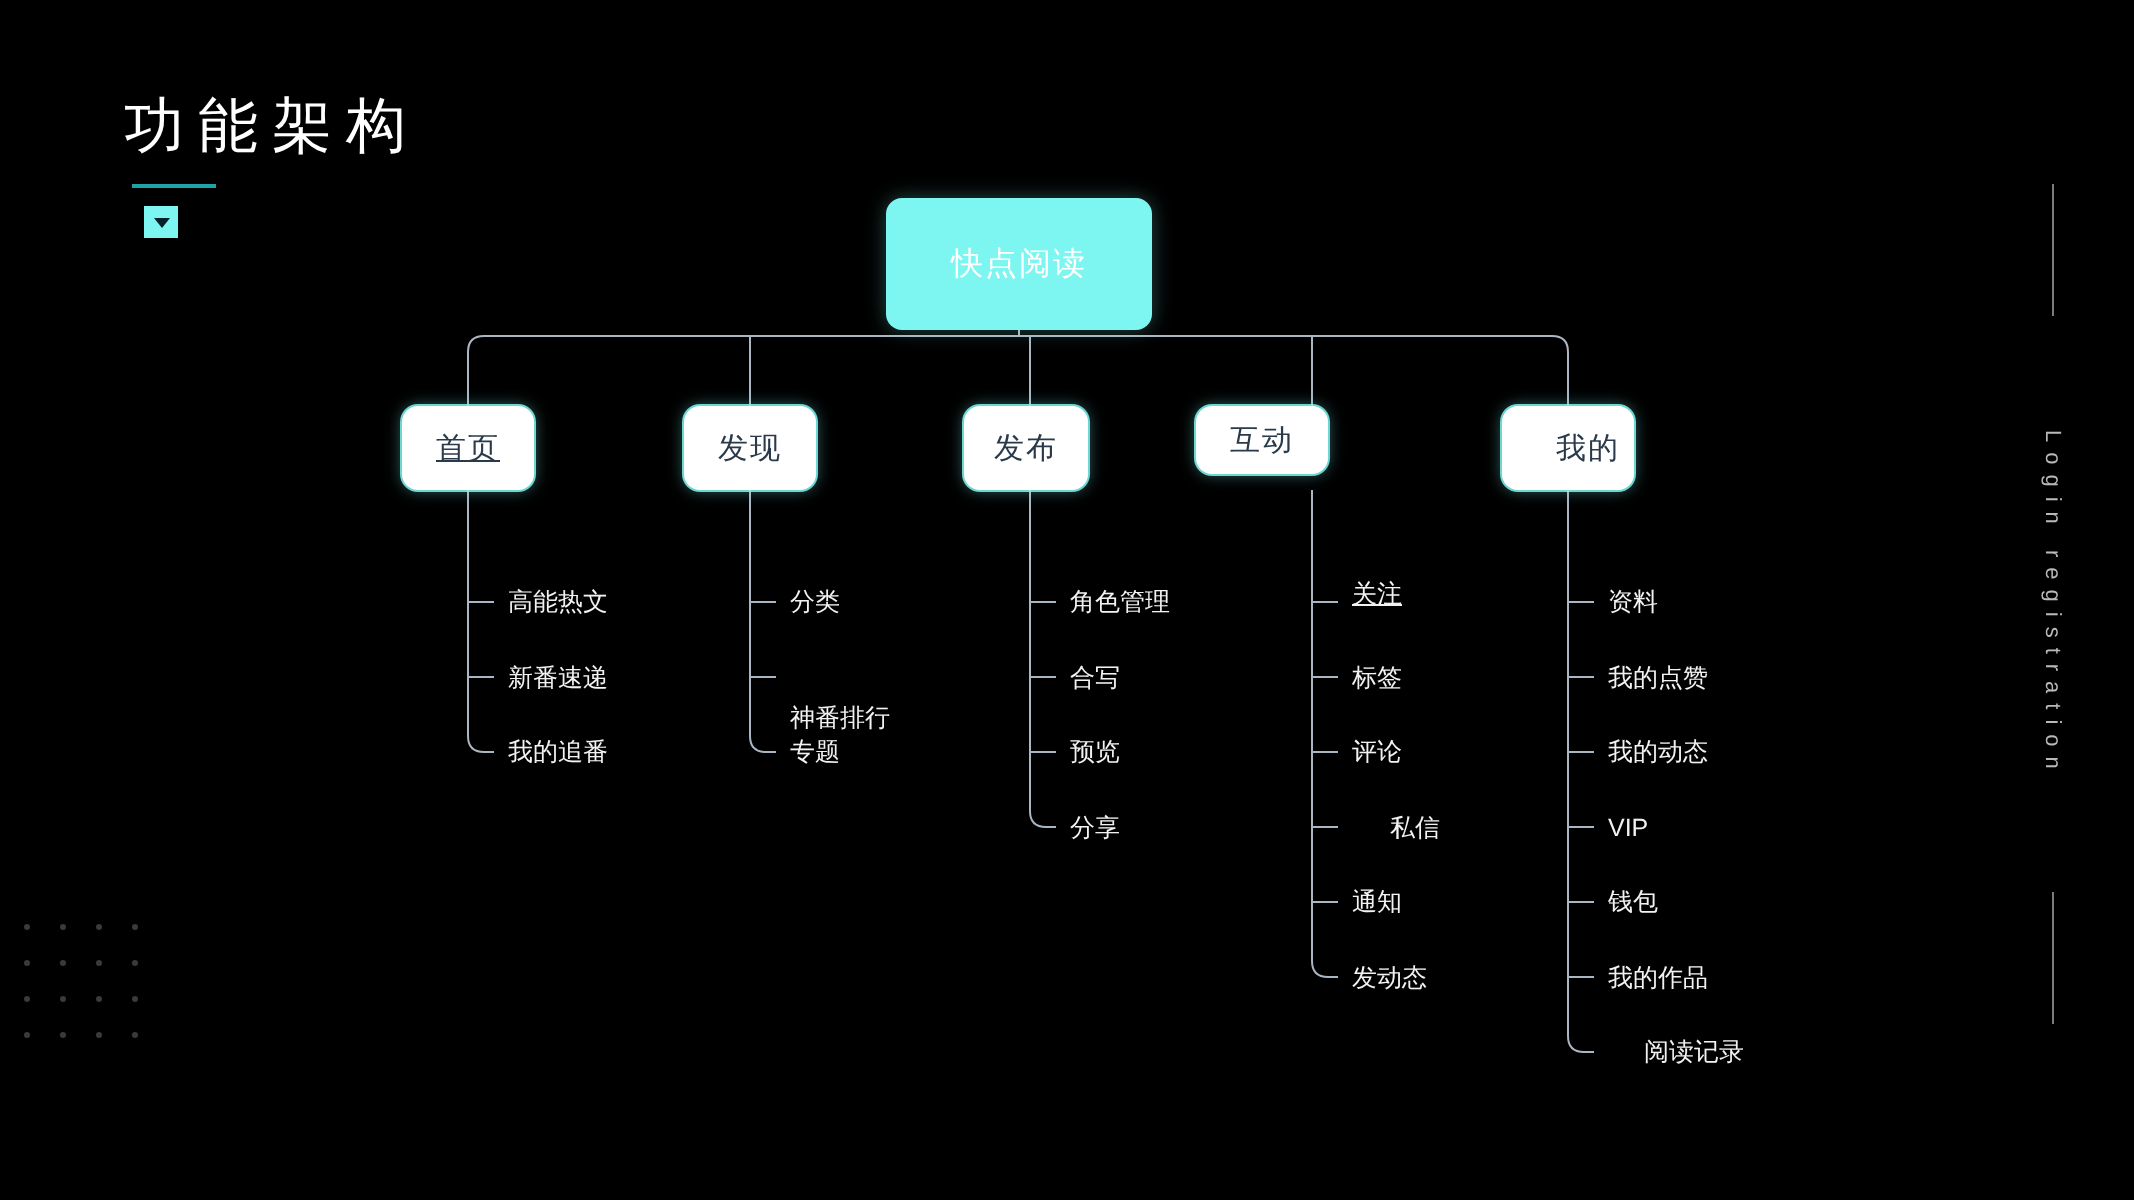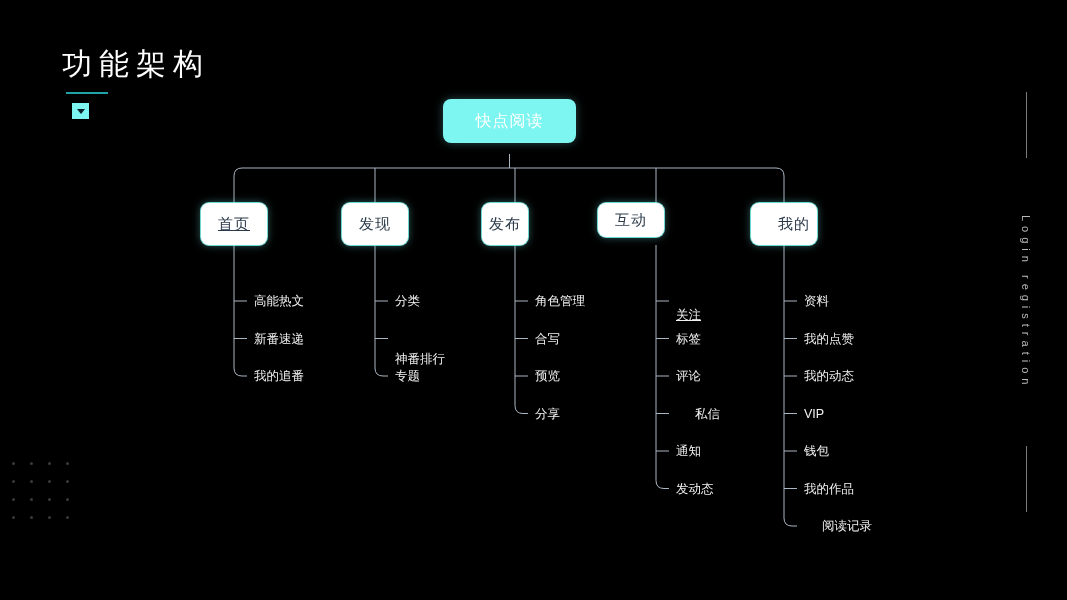--- a/index.html
+++ b/index.html
@@ -221,32 +221,32 @@
       <div class="leaf-label" style="left: 254px; top: 369px;">我的追番</div>
       <div class="node-box node-l2" style="left: 201px; top: 203px; width: 66px; height: 42px; text-decoration: underline;">首页</div>
       <div class="leaf-label" style="left: 395px; top: 294px;">分类</div>
       <div class="leaf-label" style="left: 395px; top: 331.5px; margin-top: 20px;">神番排行</div>
       <div class="leaf-label" style="left: 395px; top: 369px;">专题</div>
       <div class="node-box node-l2" style="left: 342px; top: 203px; width: 66px; height: 42px;">发现</div>
       <div class="leaf-label" style="left: 535px; top: 294px;">角色管理</div>
       <div class="leaf-label" style="left: 535px; top: 331.5px;">合写</div>
       <div class="leaf-label" style="left: 535px; top: 369px;">预览</div>
       <div class="leaf-label" style="left: 535px; top: 406.5px;">分享</div>
-      <div class="node-box node-l2" style="left: 482px; top: 203px; width: 46px; height: 42px;">发布</div>
-      <div class="leaf-label" style="left: 676px; top: 308px; text-decoration: underline;">关注</div>
+      <div class="node-box node-l2" style="left: 482px; top: 203px; width: 62px; height: 42px;">发布</div>
+      <div class="leaf-label" style="left: 676px; top: 290px; text-decoration: underline;">关注</div>
       <div class="leaf-label" style="left: 676px; top: 331.5px;">标签</div>
       <div class="leaf-label" style="left: 676px; top: 369px;">评论</div>
       <div class="leaf-label" style="left: 676px; top: 406.5px; margin-left: 19px;">私信</div>
       <div class="leaf-label" style="left: 676px; top: 444px;">通知</div>
       <div class="leaf-label" style="left: 676px; top: 481.5px;">发动态</div>
       <div class="node-box node-l2" style="left: 598px; top: 203px; width: 66px; height: 34px;">互动</div>
       <div class="leaf-label" style="left: 804px; top: 294px;">资料</div>
       <div class="leaf-label" style="left: 804px; top: 331.5px;">我的点赞</div>
       <div class="leaf-label" style="left: 804px; top: 369px;">我的动态</div>
       <div class="leaf-label" style="left: 804px; top: 406.5px;">VIP</div>
       <div class="leaf-label" style="left: 804px; top: 444px;">钱包</div>
       <div class="leaf-label" style="left: 804px; top: 481.5px;">我的作品</div>
       <div class="leaf-label" style="left: 804px; top: 519px; margin-left: 18px;">阅读记录</div>
       <div class="node-box node-l2" style="left: 751px; top: 203px; width: 66px; height: 42px; padding-left: 20px;">我的</div>
-      <div class="node-box node-root" style="left: 443px; top: 99px; width: 133px; height: 44px;">快点阅读</div>
+      <div class="node-box node-root" style="left: 443px; top: 99px; width: 133px; height: 66px;">快点阅读</div>
     </div>
 
 </div>
 
 </body></html>

